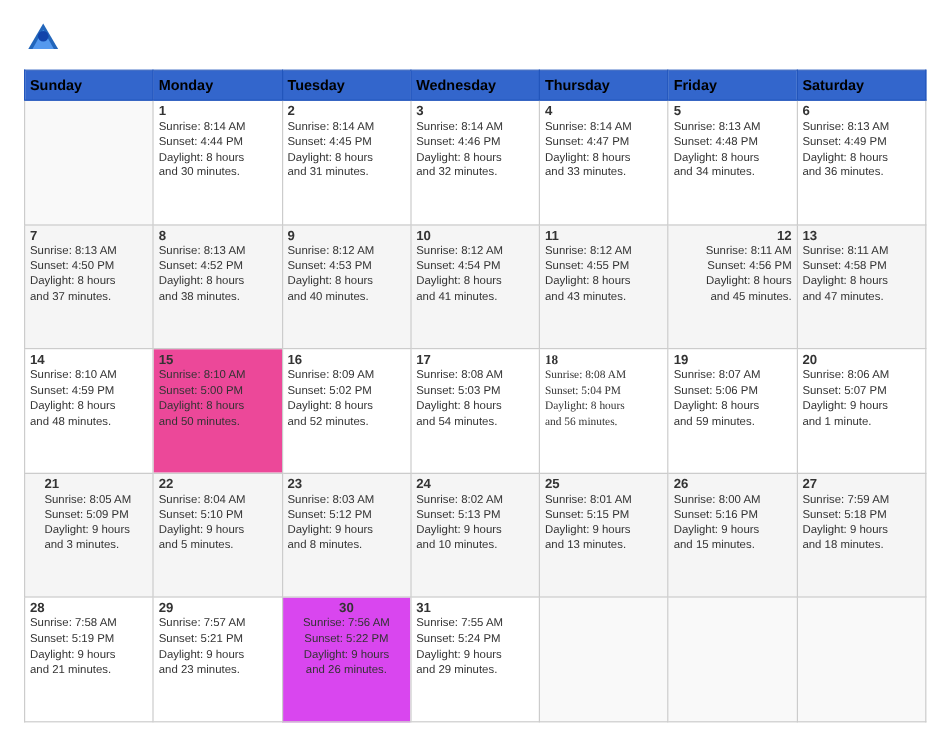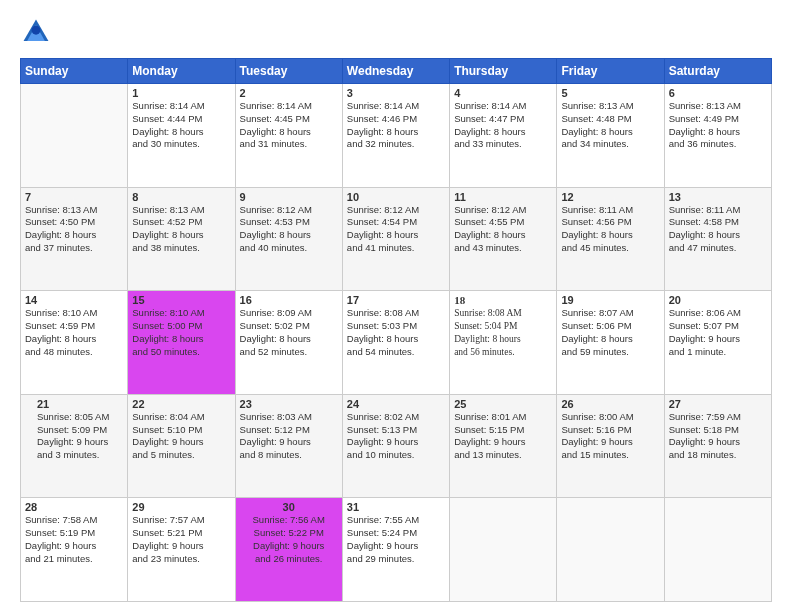--- a/index.html
+++ b/index.html
@@ -62,21 +62,21 @@
       color: #555;
     }
     .calendar {
       width: 100%;
       border-collapse: collapse;
       flex: 1;
       table-layout: fixed;
     }
     .calendar th {
       background-color: #3366cc;
-      color: #ffffff;
+      color: #000000;
       font-size: 12px;
       font-weight: bold;
       padding: 5px 4px;
       text-align: left;
       border: 1px solid #2255bb;
     }
     .calendar td {
       border: 1px solid #ccc;
       vertical-align: top;
       padding: 3px 4px;
@@ -215,21 +215,21 @@
             <div class="day-info">Daylight: 8 hours</div>
             <div class="day-info">and 41 minutes.</div>
           </td>
           <td style="background: rgb(245, 245, 245);">
             <span class="day-number">11</span>
             <div class="day-info">Sunrise: 8:12 AM</div>
             <div class="day-info">Sunset: 4:55 PM</div>
             <div class="day-info">Daylight: 8 hours</div>
             <div class="day-info">and 43 minutes.</div>
           </td>
-          <td style="background: rgb(245, 245, 245);">
+          <td style="background: rgb(245, 245, 245); text-align: right;">
             <span class="day-number">12</span>
             <div class="day-info">Sunrise: 8:11 AM</div>
             <div class="day-info">Sunset: 4:56 PM</div>
             <div class="day-info">Daylight: 8 hours</div>
             <div class="day-info">and 45 minutes.</div>
           </td>
           <td style="background: rgb(245, 245, 245);">
             <span class="day-number">13</span>
             <div class="day-info">Sunrise: 8:11 AM</div>
             <div class="day-info">Sunset: 4:58 PM</div>
@@ -238,21 +238,21 @@
           </td>
         </tr>
         <tr style="background: rgb(255, 255, 255); padding-left: 11px;">
           <td style="background: rgb(255, 255, 255);">
             <span class="day-number">14</span>
             <div class="day-info">Sunrise: 8:10 AM</div>
             <div class="day-info">Sunset: 4:59 PM</div>
             <div class="day-info">Daylight: 8 hours</div>
             <div class="day-info">and 48 minutes.</div>
           </td>
-          <td style="background: #d946ef;">
+          <td style="background: #ec4899;">
             <span class="day-number">15</span>
             <div class="day-info">Sunrise: 8:10 AM</div>
             <div class="day-info">Sunset: 5:00 PM</div>
             <div class="day-info">Daylight: 8 hours</div>
             <div class="day-info">and 50 minutes.</div>
           </td>
           <td style="background: rgb(255, 255, 255);">
             <span class="day-number">16</span>
             <div class="day-info">Sunrise: 8:09 AM</div>
             <div class="day-info">Sunset: 5:02 PM</div>

